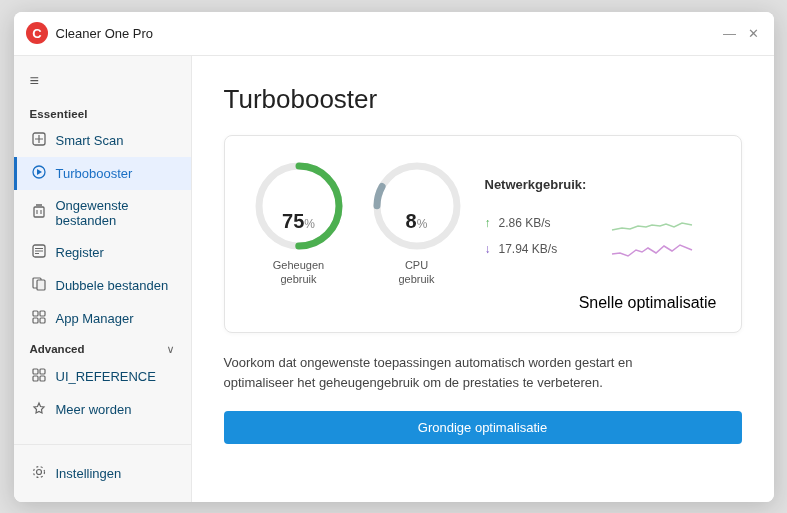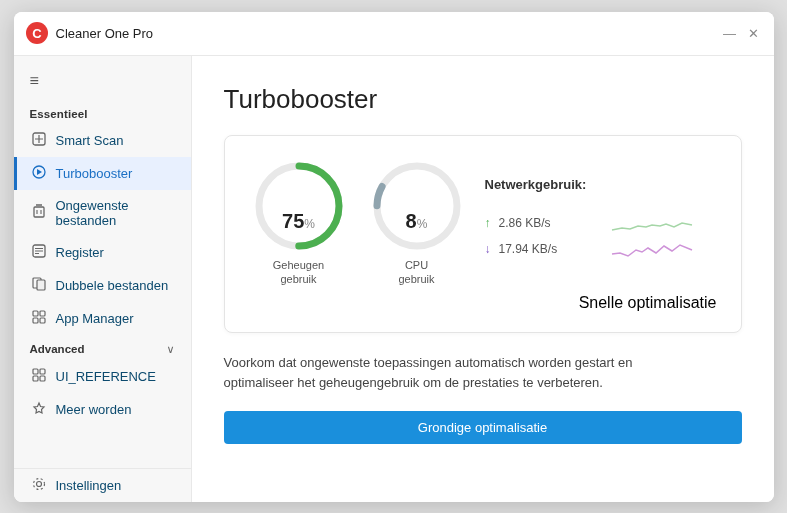--- a/index.html
+++ b/index.html
@@ -122,21 +122,21 @@
       color: #333;
       flex: 1;
     }
     .sidebar-chevron {
       font-size: 11px;
       color: #666;
     }
     .sidebar-footer {
       margin-top: auto;
       border-top: 1px solid #e8e8e8;
-      padding: 0 0;
+      padding: 12px 0;
     }
     .main-panel {
       flex: 1;
       background: #fff;
       padding: 28px 32px 24px;
       overflow-y: auto;
       display: flex;
       flex-direction: column;
     }
     .main-title {

